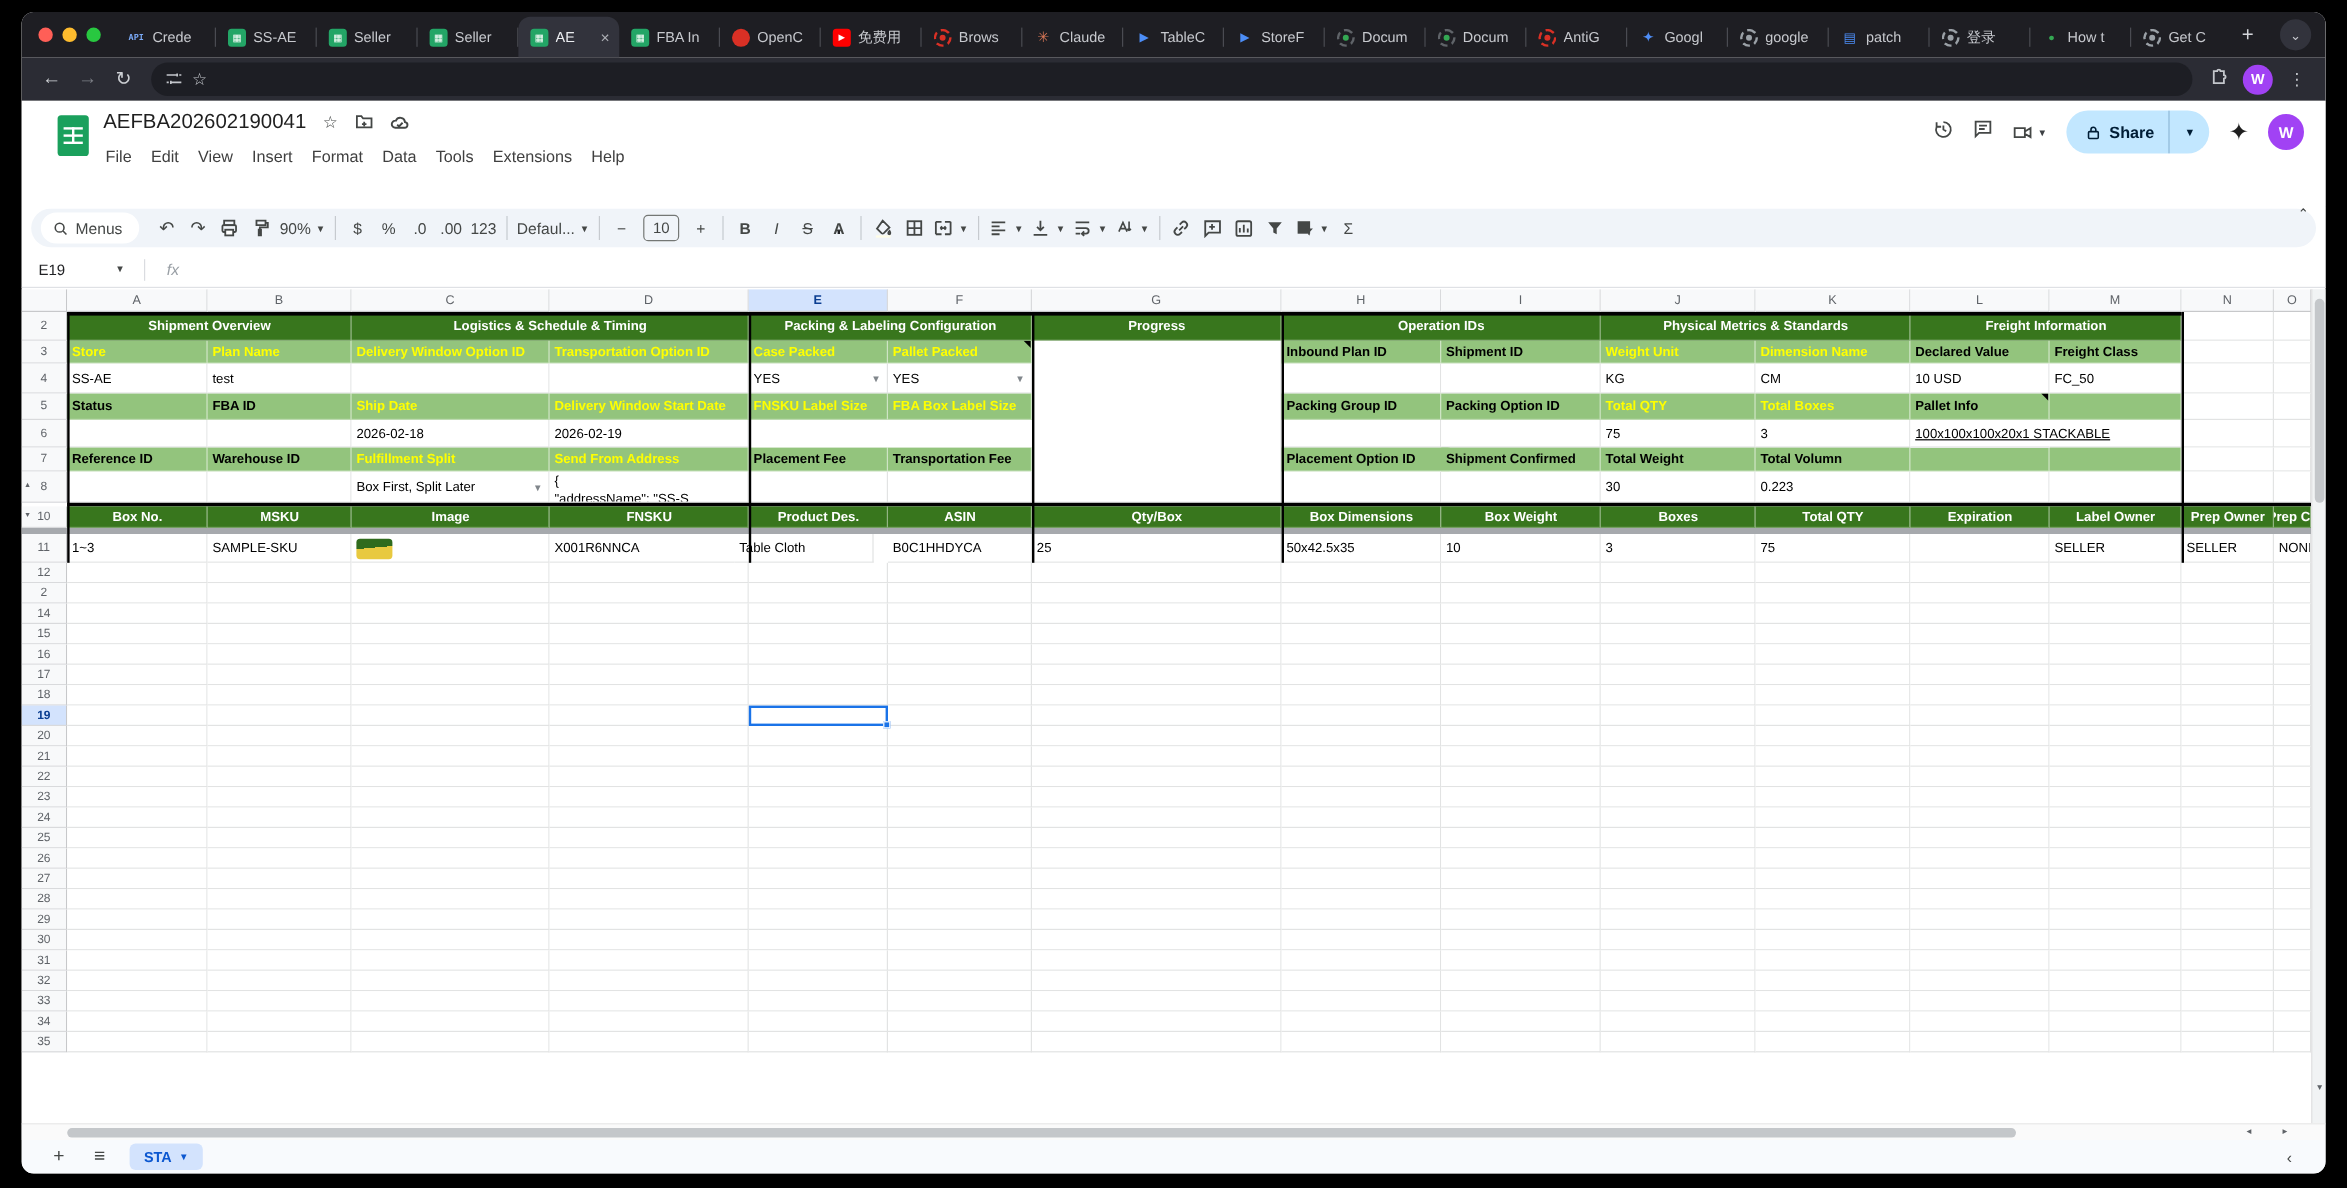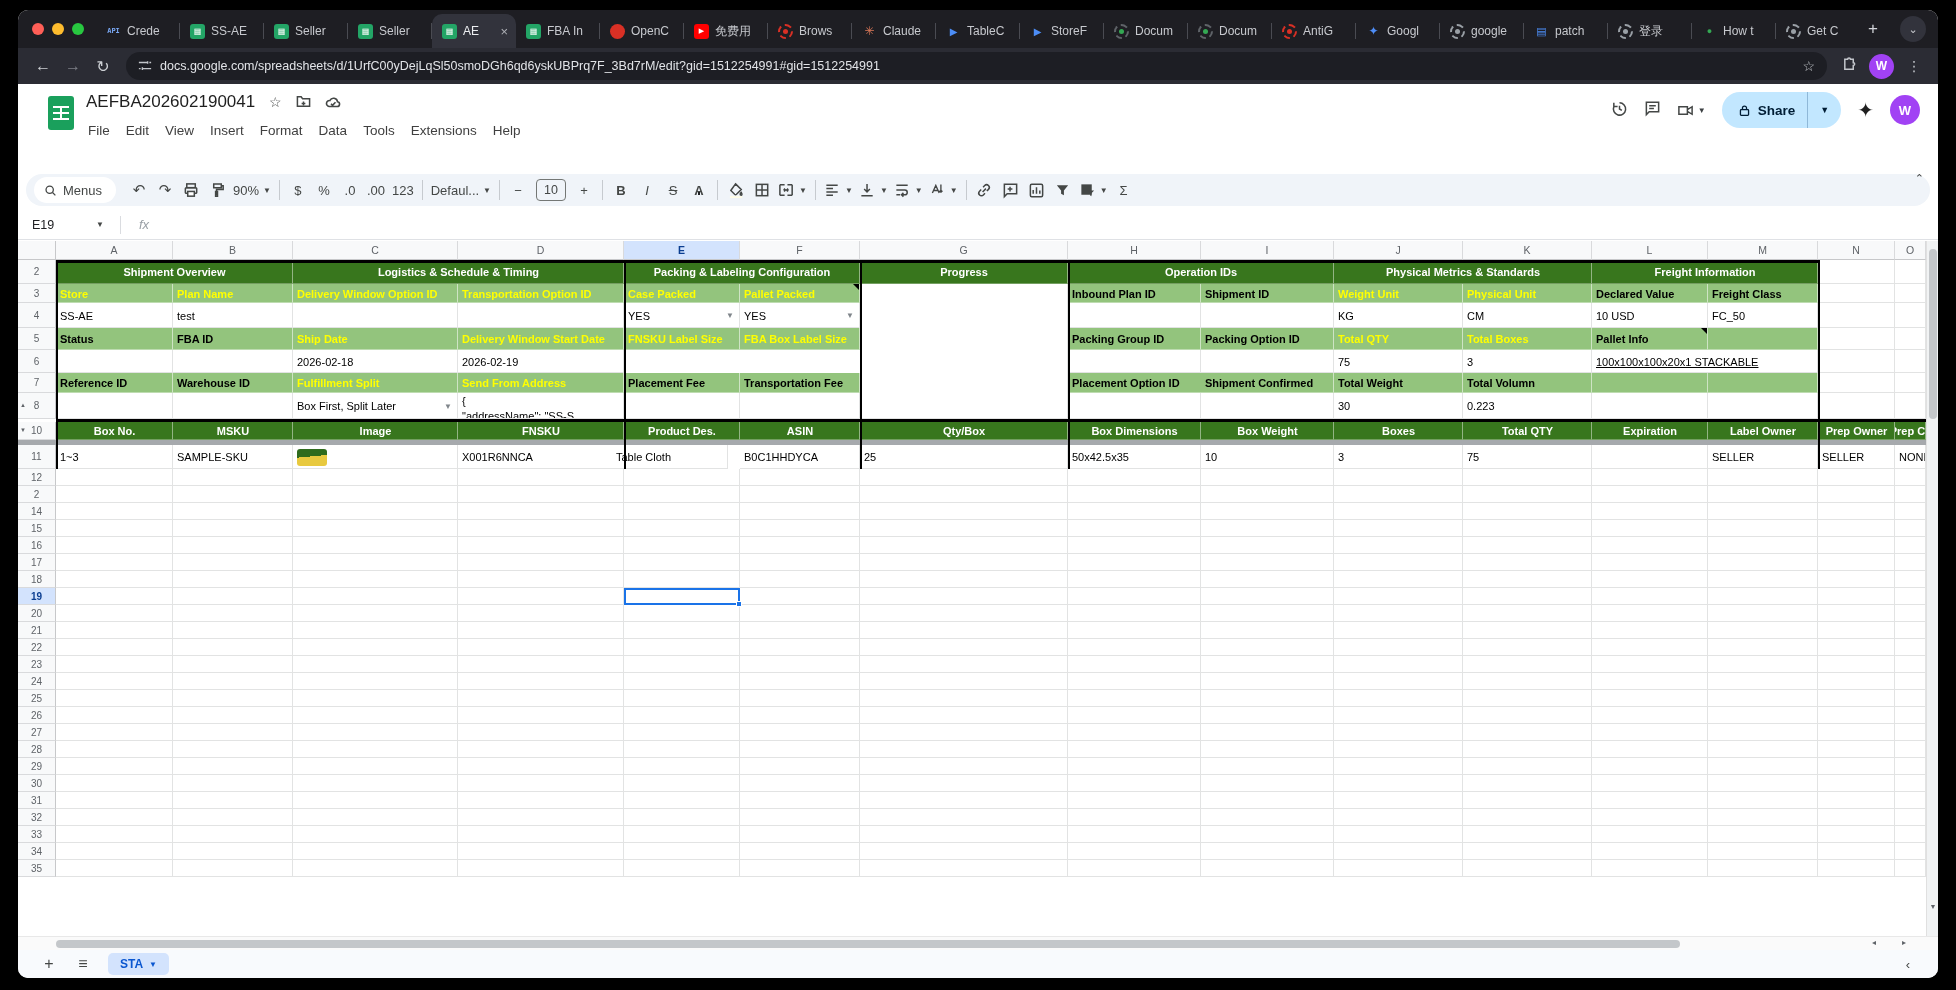--- a/index.html
+++ b/index.html
@@ -279,21 +279,20 @@
   </div>
 
   <div class="urlbar">
     <div class="navic">←</div>
     <div class="navic dim">→</div>
     <div class="navic">↻</div>
     <div class="omnibox">
       <svg class="ic" style="width:14px;height:14px;stroke:#c3c6cb;margin-right:8px" viewBox="0 0 16 16">
           <path d="M1 4h10M13 4h2M11 2.5v3M1 11h2M5 11h10M5 9.5v3"></path>
         </svg>
-      <div class="url">docs.google.com/spreadsheets/d/1UrfC00yDejLqSl50smoDGh6qd6yskUBPrq7F_3Bd7rM/edit?gid=1512254991#gid=1512254991</div>
       <div class="omni-star">☆</div>
     </div>
     <div class="chromeic">
       <svg class="ic" style="width:15px;height:15px;stroke:#c3c6cb" viewBox="0 0 16 16">
           <path d="M6 2.5a1.5 1.5 0 0 1 3 0H12v3.5a1.5 1.5 0 0 1 0 3V13H3V2.5h3z"></path>
         </svg>
     </div>
     <div class="bravatar">W</div>
     <div class="chromeic">⋮</div>
   </div>
@@ -544,21 +543,21 @@
         <div class="cell lgy" style="left: 38px; top: 24px; width: 117px; height: 19px;">Store</div>
         <div class="cell lgy" style="left: 155px; top: 24px; width: 120px; height: 19px;">Plan Name</div>
         <div class="cell lgy" style="left: 275px; top: 24px; width: 165px; height: 19px;">Delivery Window Option ID</div>
         <div class="cell lgy" style="left: 440px; top: 24px; width: 166px; height: 19px; text-align: center;">Transportation Option ID</div>
         <div class="cell lgy" style="left: 606px; top: 24px; width: 116px; height: 19px;">Case Packed</div>
         <div class="cell lgy" style="left: 722px; top: 24px; width: 120px; height: 19px;">Pallet Packed<span class="notemark"></span></div>
         <div class="cell wh" style="left: 842px; top: 24px; width: 208px; height: 135px;"></div>
         <div class="cell lgb" style="left: 1050px; top: 24px; width: 133px; height: 19px;">Inbound Plan ID</div>
         <div class="cell lgb" style="left: 1183px; top: 24px; width: 133px; height: 19px;">Shipment ID</div>
         <div class="cell lgy" style="left: 1316px; top: 24px; width: 129px; height: 19px;">Weight Unit</div>
-        <div class="cell lgy" style="left: 1445px; top: 24px; width: 129px; height: 19px;">Physical Unit</div>
+        <div class="cell lgy" style="left: 1445px; top: 24px; width: 129px; height: 19px;">Dimension Name</div>
         <div class="cell lgb" style="left: 1574px; top: 24px; width: 116px; height: 19px;">Declared Value</div>
         <div class="cell lgb" style="left: 1690px; top: 24px; width: 110px; height: 19px;">Freight Class</div>
         <div class="cell wh" style="left: 1800px; top: 24px; width: 77px; height: 19px;"></div>
         <div class="cell wh" style="left: 1877px; top: 24px; width: 31px; height: 19px;"></div>
         <div class="rowhdr" style="top: 43px; height: 25px;">4</div>
         <div class="cell wh" style="left: 38px; top: 43px; width: 117px; height: 25px;">SS-AE</div>
         <div class="cell wh" style="left: 155px; top: 43px; width: 120px; height: 25px;">test</div>
         <div class="cell wh" style="left: 275px; top: 43px; width: 165px; height: 25px;"></div>
         <div class="cell wh" style="left: 440px; top: 43px; width: 166px; height: 25px;"></div>
         <div class="cell wh" style="left: 606px; top: 43px; width: 116px; height: 25px;">YES<span class="dd">▼</span></div>

